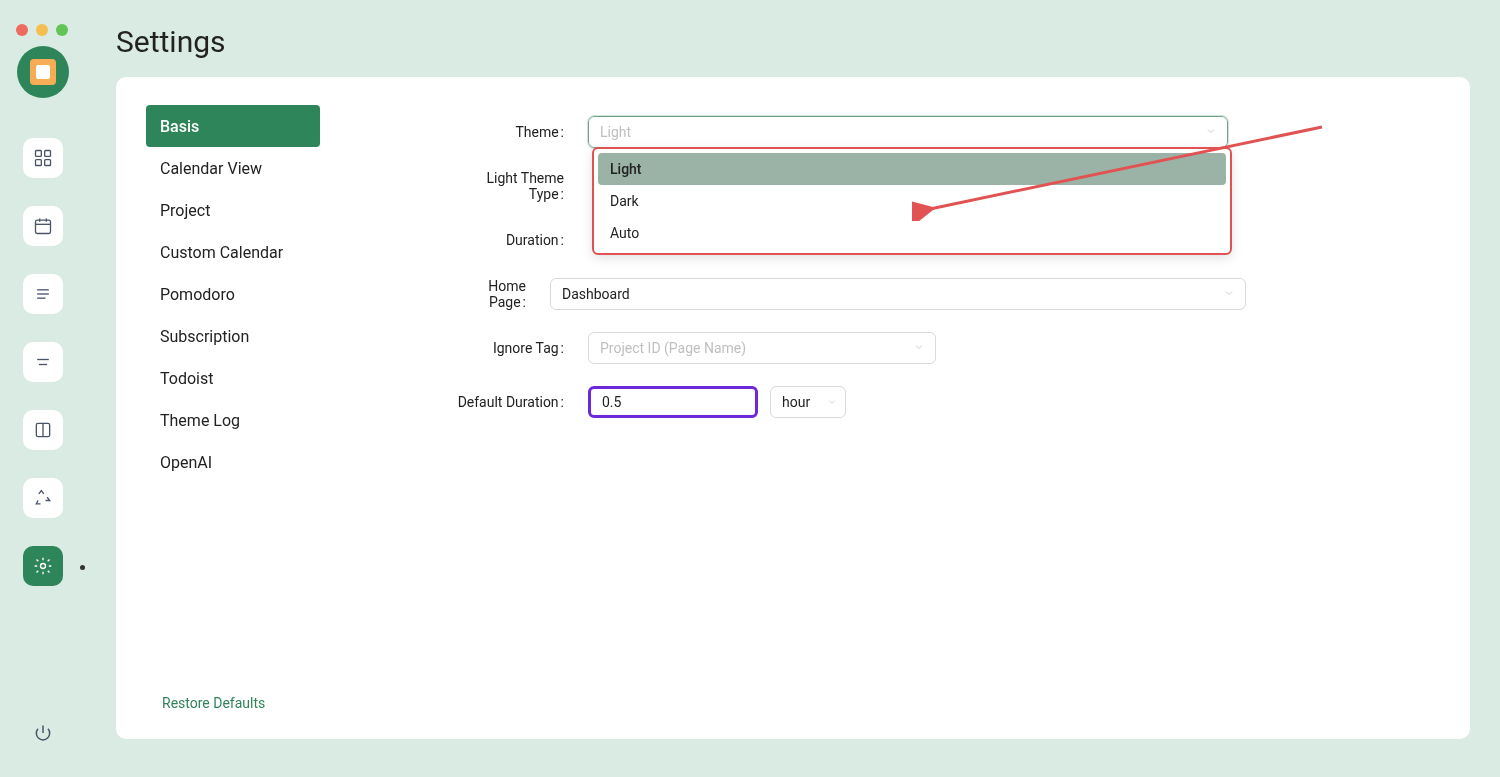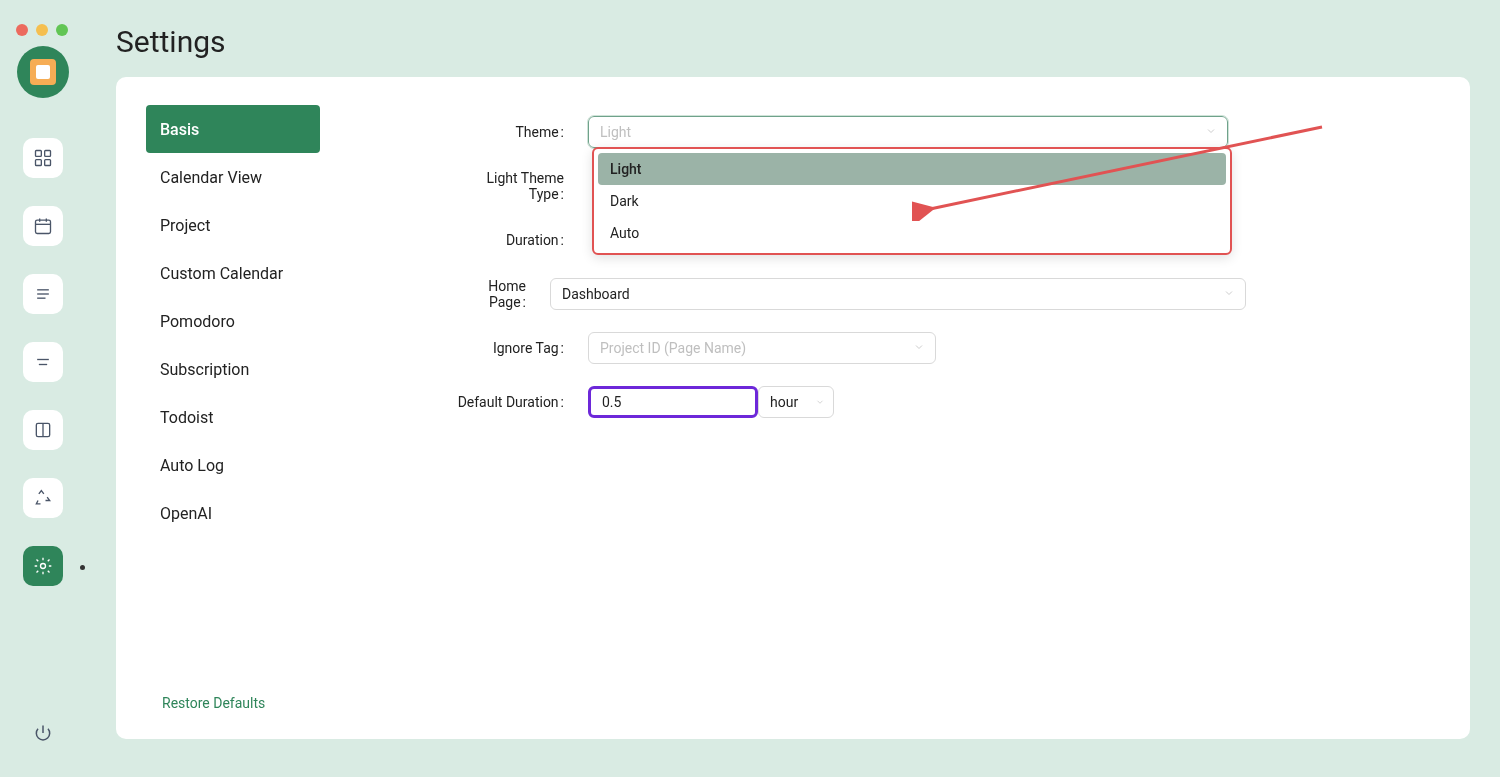--- a/index.html
+++ b/index.html
@@ -25,21 +25,21 @@
   .power-btn svg { width: 20px; height: 20px; stroke: #4a5568; fill: none; stroke-width: 1.8; }
 
   .nav-dot { position: absolute; left: 80px; top: 565px; width: 5px; height: 5px; border-radius: 50%; background: #333; }
 
   .main { position: absolute; left: 86px; top: 0; right: 0; bottom: 0; padding: 24px 30px 30px 30px; }
   .page-title { font-size: 30px; font-weight: 400; color: #222; margin-bottom: 18px; }
 
   .card { background: #fff; border-radius: 10px; height: 662px; position: relative; padding: 28px 0 0 30px; }
 
   .tabs { width: 174px; display: flex; flex-direction: column; gap: 0; }
-  .tab { height: 48px; display: flex; align-items: center; padding: 0 14px; font-size: 16px; color: #222; border-radius: 4px; cursor: pointer; }
+  .tab { height: 42px; display: flex; align-items: center; padding: 0 14px; font-size: 16px; color: #222; border-radius: 4px; cursor: pointer; }
   .tab.active { background: #2f855a; color: #fff; font-weight: 500; }
 
   .form-area { position: absolute; left: 340px; top: 28px; width: 790px; }
   .form-row { display: flex; align-items: center; height: 54px; }
   .form-label { width: 132px; text-align: right; padding-right: 24px; font-size: 14px; color: #222; }
   .form-label::after { content: ":"; margin-left: 2px; }
   .form-control { flex: 1; }
 
   .select { position: relative; height: 32px; border: 1px solid #d9d9d9; border-radius: 6px; background: #fff; display: flex; align-items: center; padding: 0 28px 0 11px; font-size: 14px; cursor: pointer; }
   .select .placeholder { color: #bfbfbf; }
@@ -47,21 +47,21 @@
   .select .chev { position: absolute; right: 10px; top: 50%; transform: translateY(-50%); }
   .select .chev svg { width: 12px; height: 12px; stroke: #bfbfbf; fill: none; stroke-width: 1.6; }
 
   .select.open { border: 1px solid #6fa28b; outline: 1px solid #cfe3d8; }
 
   .dropdown { position: absolute; left: 476px; top: 70px; width: 640px; background: #fff; border-radius: 6px; box-shadow: 0 3px 12px rgba(0,0,0,0.12); padding: 4px; z-index: 50; border: 2px solid #e15353; }
   .dropdown-item { height: 32px; display: flex; align-items: center; padding: 0 12px; font-size: 14px; color: #222; border-radius: 4px; cursor: pointer; }
   .dropdown-item.selected { background: #9bb3a7; font-weight: 500; }
 
   .num-input { width: 170px; height: 32px; border: 3px solid #6d28d9; border-radius: 6px; padding: 0 11px; font-size: 14px; color: #222; display: flex; align-items: center; }
-  .unit-select { width: 76px; height: 32px; border: 1px solid #d9d9d9; border-radius: 6px; padding: 0 24px 0 11px; font-size: 14px; color: #222; display: flex; align-items: center; position: relative; }
+  .unit-select { width: 76px; height: 32px; border: 1px solid #d9d9d9; border-radius: 6px; padding: 0 24px 0 11px; font-size: 14px; color: #222; display: flex; align-items: center; position: relative; margin-left: 12px; }
   .unit-select .chev { position: absolute; right: 8px; top: 50%; transform: translateY(-50%); }
   .unit-select .chev svg { width: 10px; height: 10px; stroke: #bfbfbf; fill: none; stroke-width: 1.6; }
 
   .restore { position: absolute; left: 46px; bottom: 28px; color: #2f855a; font-size: 14px; cursor: pointer; }
 
   .arrow-annotation { position: absolute; left: 796px; top: 44px; width: 420px; height: 100px; z-index: 60; pointer-events: none; }
 </style>
 </head>
 <body>
 
@@ -140,21 +140,21 @@
   <div class="card">
 
     <div class="tabs">
       <div class="tab active">Basis</div>
       <div class="tab">Calendar View</div>
       <div class="tab">Project</div>
       <div class="tab">Custom Calendar</div>
       <div class="tab">Pomodoro</div>
       <div class="tab">Subscription</div>
       <div class="tab">Todoist</div>
-      <div class="tab">Auto Log</div>
+      <div class="tab">Theme Log</div>
       <div class="tab">OpenAI</div>
     </div>
 
     <div class="form-area">
 
       <div class="form-row">
         <div class="form-label">Theme</div>
         <div class="form-control">
           <div class="select open" style="width:640px">
             <span class="placeholder">Light</span>

